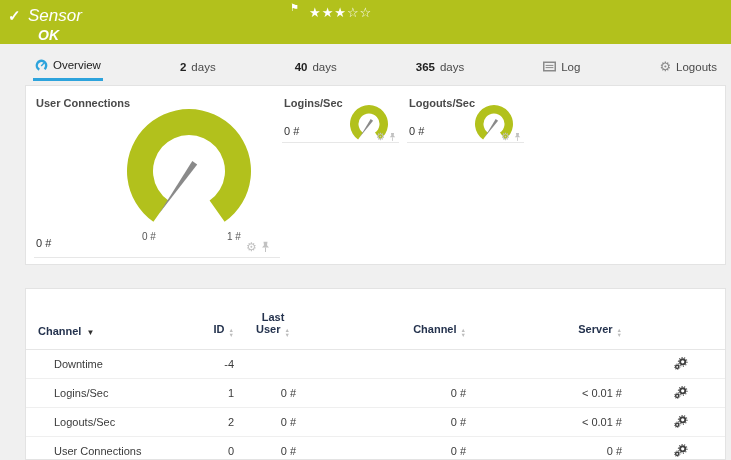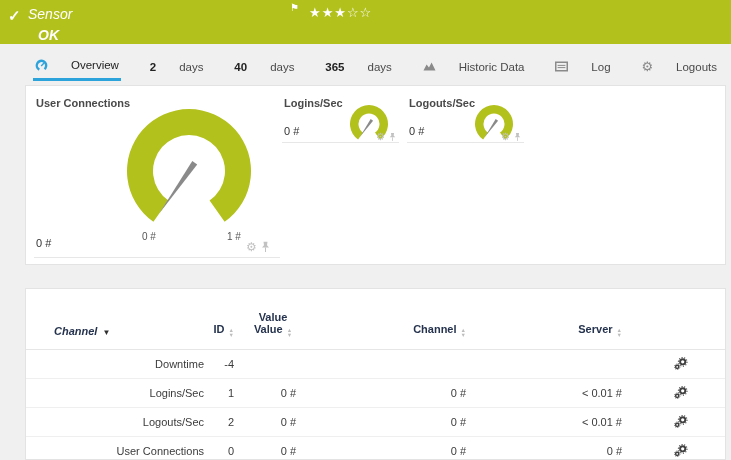--- a/index.html
+++ b/index.html
@@ -2,29 +2,29 @@
 <html><head>
 <meta charset="utf-8">
 <style>
   html,body{margin:0;padding:0;}
   body{font-family:"Liberation Sans",sans-serif;background:#f0f0f0;}
   .stage{position:relative;width:731px;height:460px;background:#f0f0f0;overflow:hidden;}
 
   
   .titlebar{position:absolute;left:0;top:0;width:731px;height:44px;background:#b2c11c;color:#fff;}
   .check-icon{position:absolute;left:8px;top:7px;font-size:15px;font-weight:bold;}
-  .kind{position:absolute;left:28px;top:6px;font-style:italic;font-size:14px;}
+  .kind{position:absolute;left:28px;top:6px;font-style:italic;font-size:17px;}
   .sensor-title{position:absolute;left:77px;top:4px;font-weight:bold;font-size:15px;white-space:nowrap;}
   .flag-icon{position:absolute;left:290px;top:2px;font-size:10px;}
   .stars{position:absolute;left:309px;top:5px;font-size:13px;letter-spacing:1px;white-space:nowrap;}
   .status-ok{position:absolute;left:38px;top:27px;font-size:14px;font-weight:bold;font-style:italic;}
 
   
   .tabs{position:absolute;left:33px;top:52px;width:686px;height:29px;display:flex;justify-content:space-between;align-items:stretch;}
-  .tab{display:flex;align-items:center;gap:23px;font-size:11.5px;color:#3c3c3c;padding:0 2px;cursor:default;}
+  .tab{display:flex;align-items:center;gap:5px;font-size:11.5px;color:#3c3c3c;padding:0 2px;cursor:default;}
   .tab .num{font-weight:bold;color:#222;}
   .tab .lbl{color:#4a4a4a;}
   .tab.active{border-bottom:3px solid #2da3dc;}
   .tab.active .lbl{color:#222;}
   .tab svg{display:block;}
 
   
   .panel{position:absolute;background:#fff;border:1px solid #e3e3e3;box-sizing:border-box;}
   .panel-gauges{left:25px;top:85px;width:701px;height:180px;}
   .panel-table{left:25px;top:288px;width:701px;height:172px;}
@@ -46,25 +46,25 @@
   .gb-main .g-icons{left:212px;top:150px;}
   .gb-small-1 .g-icons,.gb-small-2 .g-icons{left:94px;top:40px;}
   .gear-glyph{font-size:12px;line-height:12px;}
 
   
   table.channels{width:100%;border-collapse:collapse;table-layout:fixed;font-size:11px;color:#3b3b3b;}
   table.channels col.c-ch{width:180px;} table.channels col.c-id{width:30px;}
   table.channels col.c-last{width:62px;} table.channels col.c-min{width:170px;}
   table.channels col.c-max{width:156px;} table.channels col.c-gear{width:auto;}
   table.channels th{font-size:11px;font-weight:bold;color:#25334e;padding:22px 2px 12px 2px;border-bottom:1px solid #e6e6e6;vertical-align:bottom;}
-  table.channels th.h-ch{text-align:left;padding-left:28px;font-style:italic;}
+  table.channels th.h-ch{text-align:left;padding-left:12px;}
   table.channels th.h-id,table.channels th.h-min,table.channels th.h-max{text-align:right;}
   table.channels th.h-last{text-align:center;padding-left:14px;}
   table.channels td{height:28px;padding:0 2px;border-bottom:1px solid #efefef;}
-  table.channels td.d-ch{text-align:right;padding-left:28px;}
+  table.channels td.d-ch{text-align:left;padding-left:28px;}
   table.channels td.d-id,table.channels td.d-last,table.channels td.d-min,table.channels td.d-max{text-align:right;}
   table.channels td.d-gear{text-align:center;padding-left:14px;}
   .sort{display:inline-flex;flex-direction:column;line-height:4.5px;font-size:5.5px;color:#bdbdbd;margin-left:4px;vertical-align:1px;font-style:normal;}
   .sort-active{font-size:8px;color:#2f2f2f;margin-left:5px;}
 </style>
 </head>
 <body>
 
 <div class="stage">
 
@@ -88,26 +88,20 @@
       <span class="num">2</span>
       <span class="lbl">days</span>
     </div>
     <div class="tab">
       <span class="num">40</span>
       <span class="lbl">days</span>
     </div>
     <div class="tab">
       <span class="num">365</span>
       <span class="lbl">days</span>
-    </div>
-    <div class="tab">
-      <svg width="13" height="11" viewBox="0 0 13 11">
-          <path d="M0.5 9.5 L3.6 3.4 L6 6.4 L8.6 1.4 L12.5 9.5 Z" fill="#8a8a8a"></path>
-        </svg>
-      <span class="lbl">Historic Data</span>
     </div>
     <div class="tab">
       <svg width="13" height="11" viewBox="0 0 13 11">
           <rect x="0.75" y="1.25" width="11.5" height="8.5" fill="none" stroke="#8a8a8a" stroke-width="1.5"></rect>
           <line x1="2.6" y1="4.4" x2="10.4" y2="4.4" stroke="#8a8a8a" stroke-width="1"></line>
           <line x1="2.6" y1="6.6" x2="10.4" y2="6.6" stroke="#8a8a8a" stroke-width="1"></line>
         </svg>
       <span class="lbl">Log</span>
     </div>
     <div class="tab">
@@ -180,21 +174,21 @@
           <col class="c-max">
           <col class="c-gear">
         </colgroup>
       <thead>
         <tr>
           <th class="h-ch"><span>Channel</span><span class="sort-active">▼</span></th>
           <th class="h-id"><span>ID</span><span class="sort">
                 <i>▲</i>
                 <i>▼</i>
               </span></th>
-          <th class="h-last"><span>Value Value</span><span class="sort">
+          <th class="h-last"><span>Last User</span><span class="sort">
                 <i>▲</i>
                 <i>▼</i>
               </span></th>
           <th class="h-min"><span>Channel</span><span class="sort">
                 <i>▲</i>
                 <i>▼</i>
               </span></th>
           <th class="h-max"><span>Server</span><span class="sort">
                 <i>▲</i>
                 <i>▼</i>

